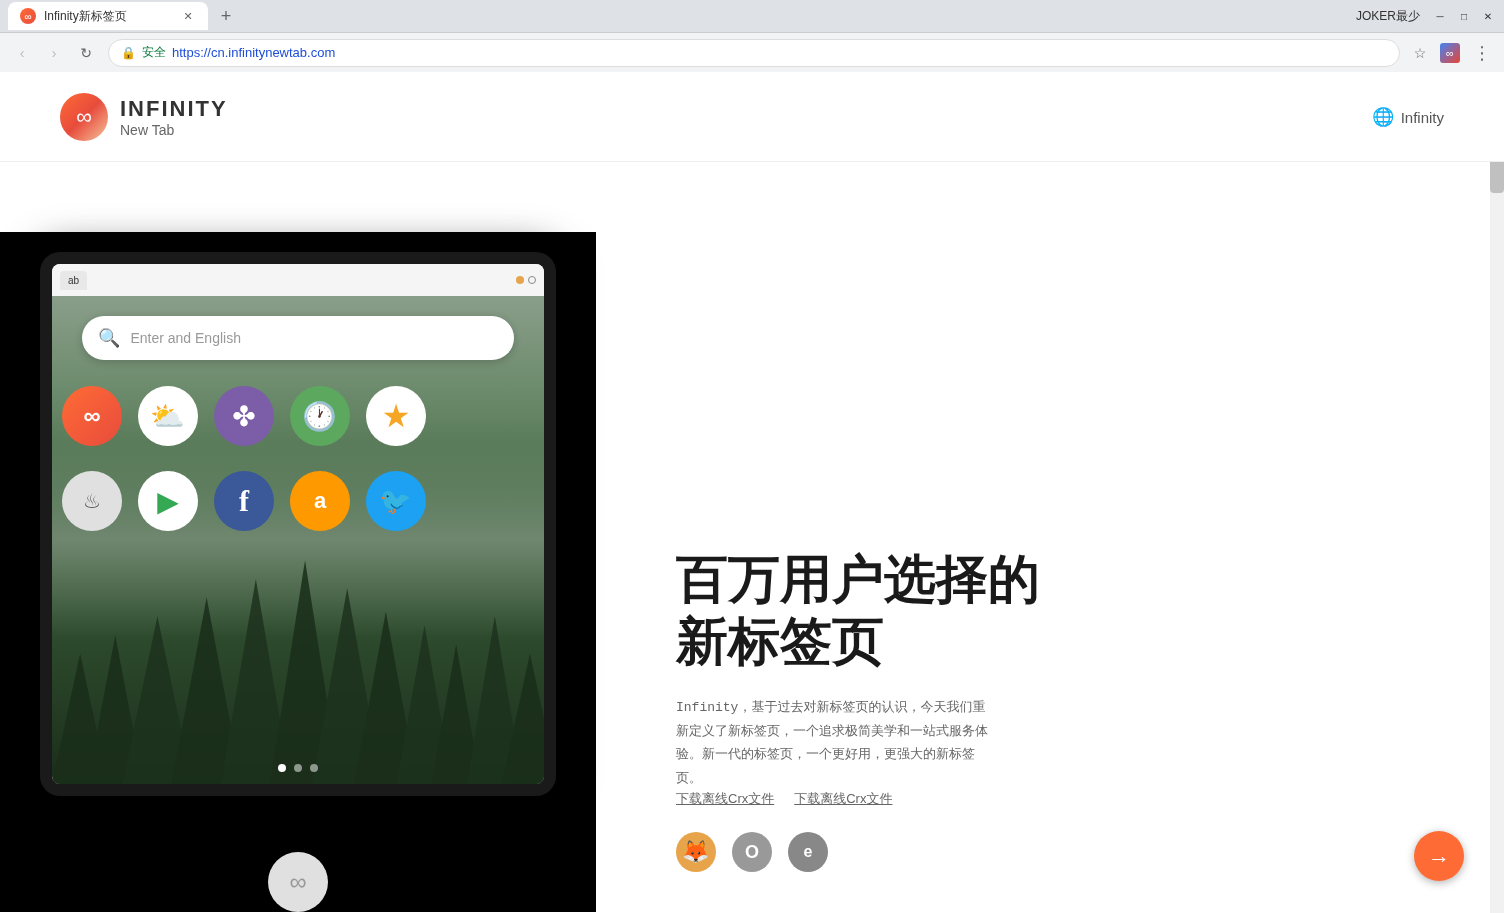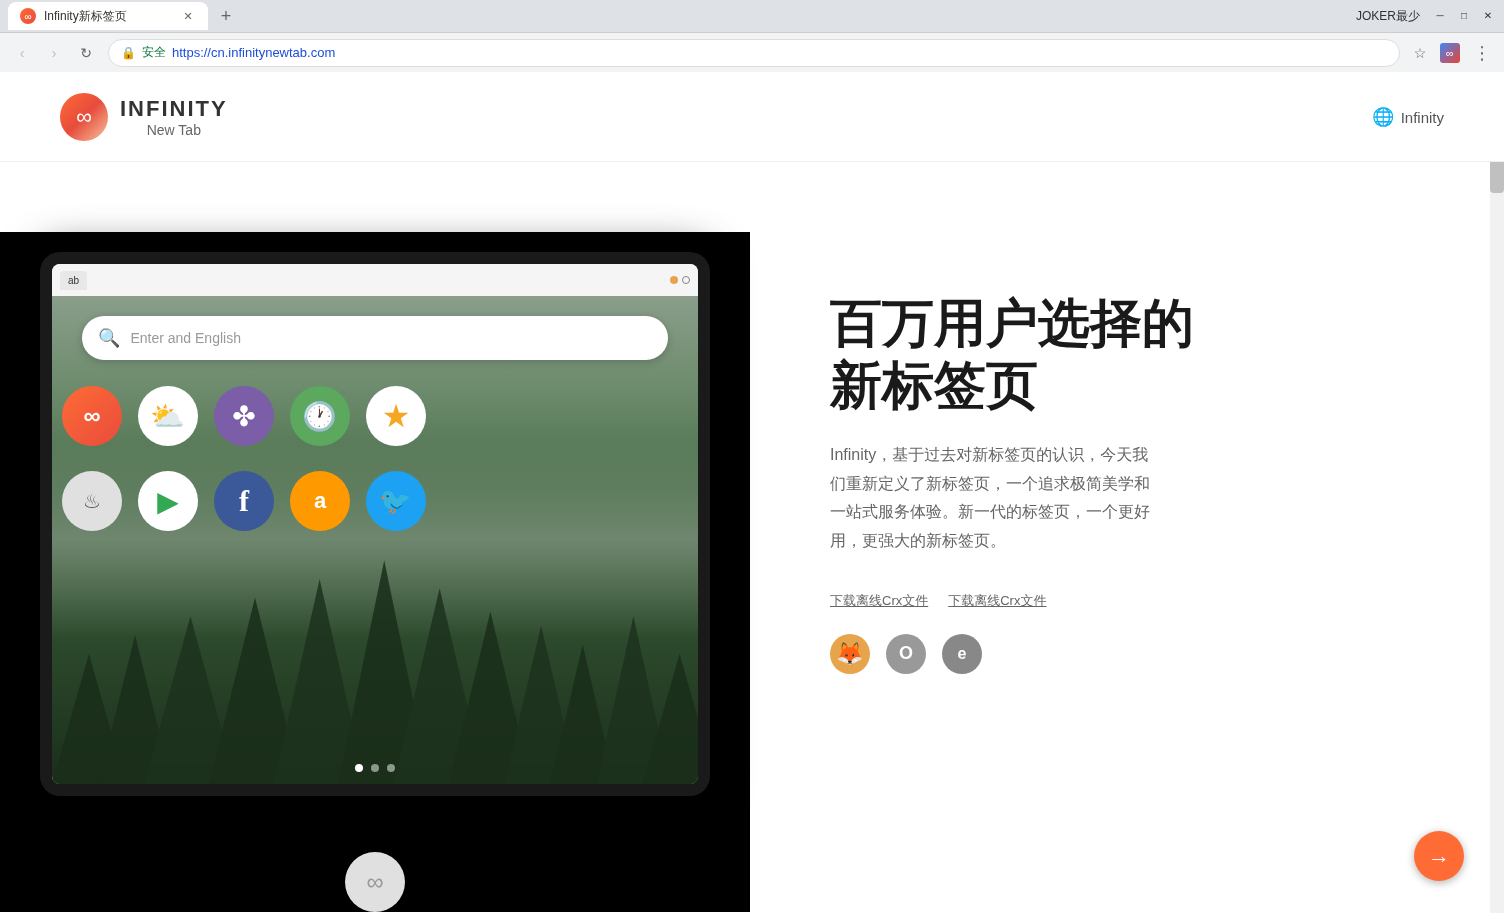--- a/index.html
+++ b/index.html
@@ -44,21 +44,21 @@
       border-radius: 50%;
     }
     .new-tab-btn {
       width: 28px; height: 28px;
       display: flex; align-items: center; justify-content: center;
       cursor: pointer;
       font-size: 18px;
       color: #666;
       border-radius: 50%;
     }
-    .title-bar-right { display: flex; gap: 12px; }
+    .title-bar-right { display: flex; align-items: center; gap: 12px; }
     .title-bar-username { font-size: 12px; color: #333; }
     .window-controls { display: flex; gap: 8px; }
     .win-btn {
       width: 16px; height: 16px;
       display: flex; align-items: center; justify-content: center;
       cursor: pointer;
       font-size: 10px;
       color: #333;
     }
 
@@ -109,21 +109,21 @@
     .chrome-menu-btn {
       width: 28px; height: 28px;
       display: flex; align-items: center; justify-content: center;
       cursor: pointer;
       color: #666;
       font-size: 18px;
     }
 
     
     .left-panel {
-      width: 750px;
+      width: 596px;
       background: #000;
       position: relative;
       flex-shrink: 0;
     }
     .device-mockup {
       position: relative;
       width: 100%;
       height: 100%;
     }
     .tablet-frame {
@@ -256,24 +256,24 @@
       display: flex;
       align-items: center;
       justify-content: center;
       font-size: 24px;
       color: #999;
     }
 
     
     .right-panel {
       flex: 1;
-      padding: 60px 60px 56px 80px;
+      padding: 60px 60px 40px 80px;
       display: flex;
       flex-direction: column;
-      justify-content: flex-start;
+      justify-content: flex-end;
     }
 
     .header-nav {
       position: absolute;
       top: 73px;
       left: 0;
       right: 0;
       display: flex;
       align-items: center;
       justify-content: space-between;
@@ -288,21 +288,21 @@
       background: linear-gradient(135deg, #ff6b35 0%, #e74c3c 50%, #f7c59f 100%);
       border-radius: 50%;
       display: flex;
       align-items: center;
       justify-content: center;
       color: #fff;
       font-size: 22px;
     }
     .logo-text-area { display: flex; flex-direction: column; }
     .logo-brand { font-size: 22px; font-weight: bold; color: #333; letter-spacing: 2px; }
-    .logo-sub { font-size: 14px; color: #666; text-align: center; }
+    .logo-sub { font-size: 14px; color: #666; }
     .lang-selector {
       display: flex;
       align-items: center;
       gap: 6px;
       cursor: pointer;
       color: #555;
       font-size: 15px;
     }
     .globe-icon { font-size: 18px; color: #666; }
 
@@ -315,25 +315,25 @@
     }
 
     .hero-title {
       font-size: 52px;
       font-weight: bold;
       color: #1a1a1a;
       line-height: 1.2;
       margin-bottom: 24px;
     }
     .hero-description {
-      font-size: 16px;
+      font-size: 13px;
       color: #666;
       line-height: 1.8;
-      margin-bottom: 36px;
       max-width: 320px;
+      font-family: Liberation Mono, monospace;
     }
 
     .install-btn {
       display: inline-flex;
       align-items: center;
       gap: 10px;
       background: linear-gradient(135deg, #e84040, #e53535);
       color: #fff;
       border: none;
       border-radius: 30px;

